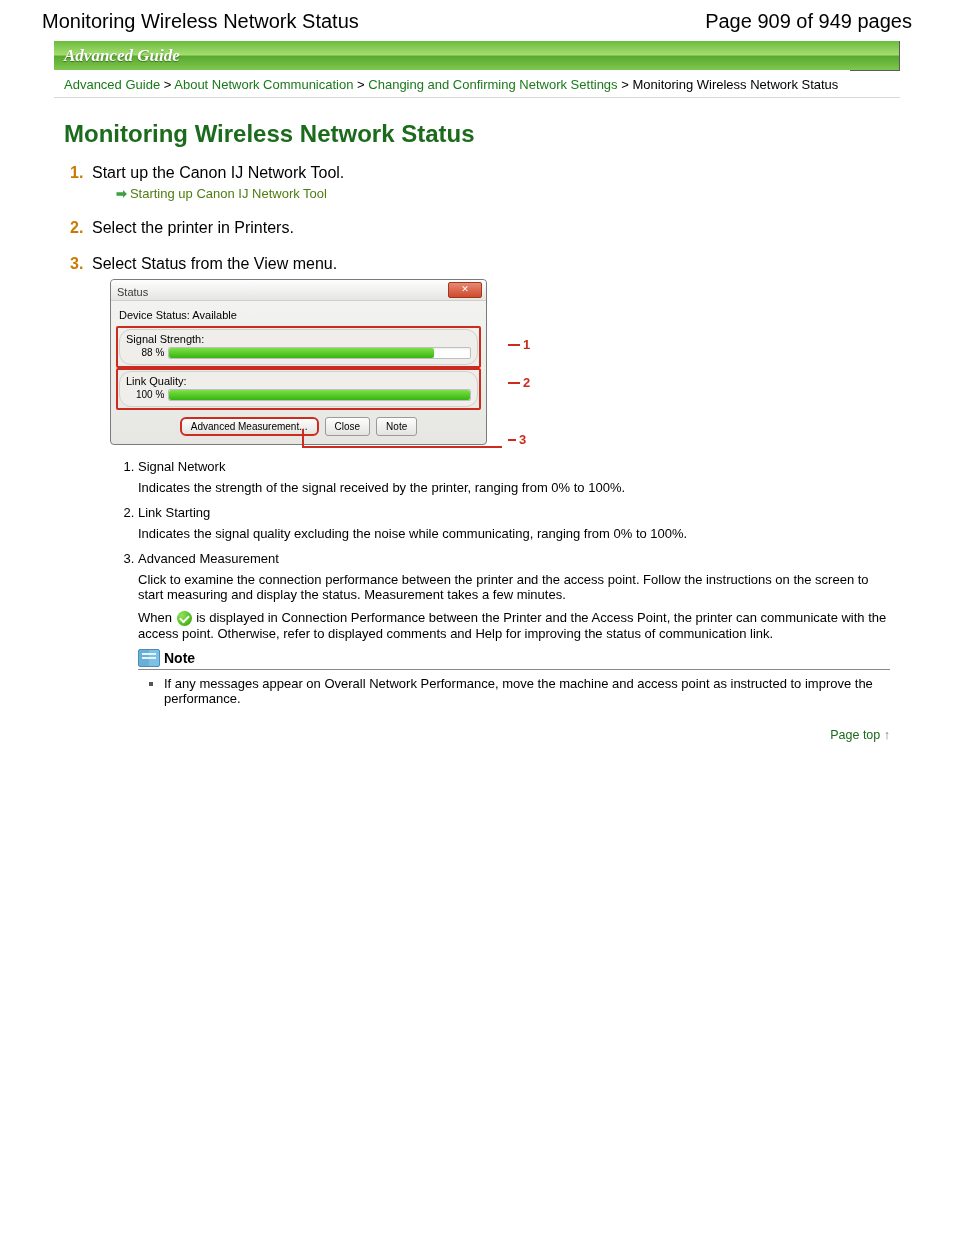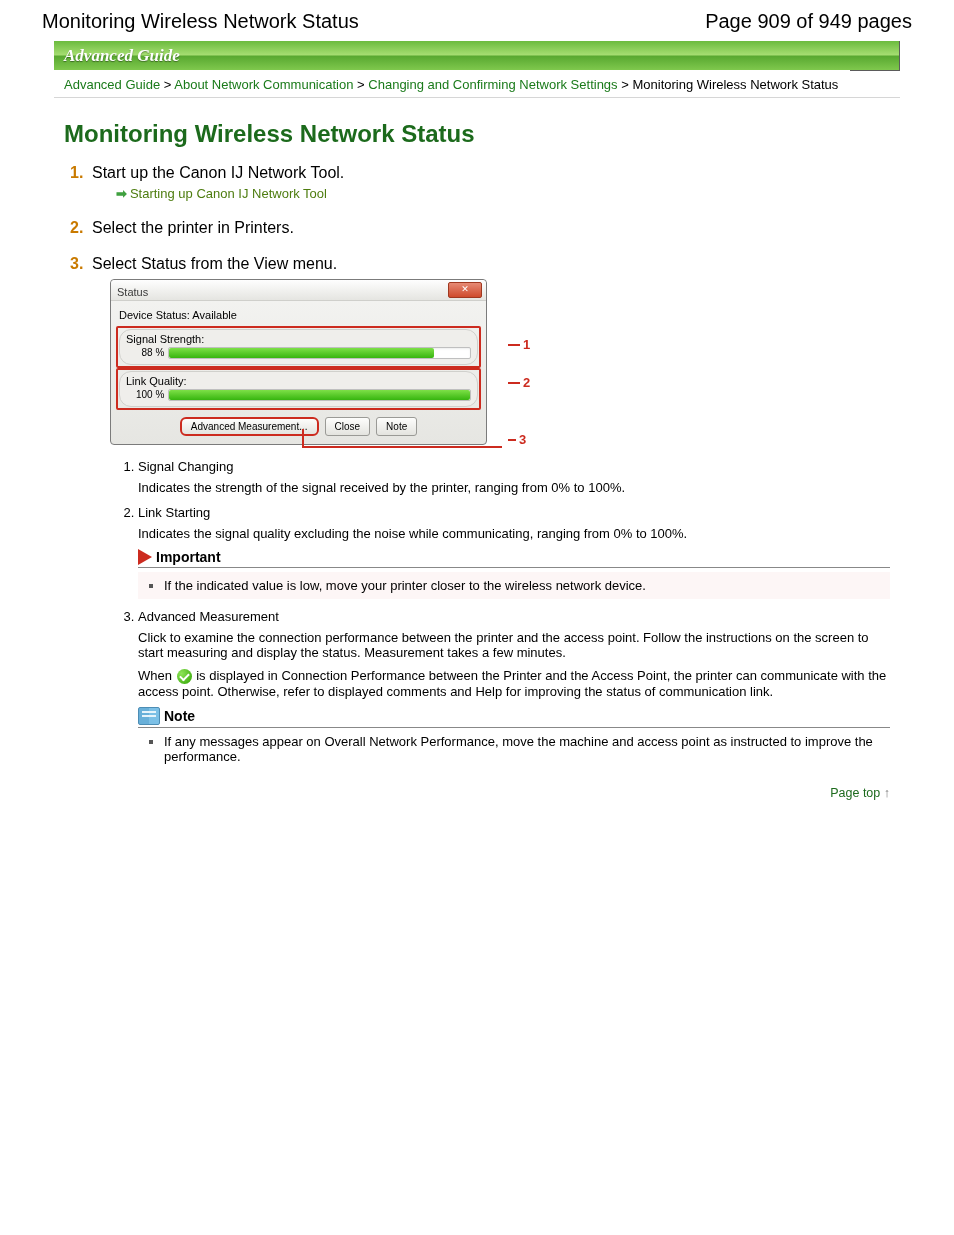--- a/index.html
+++ b/index.html
@@ -301,38 +301,27 @@
                 <div class="co" style="top:95px;"><span class="tick"></span><span>2</span></div>
                 <div class="co" style="top:152px;"><span class="tick" style="width:8px;"></span><span>3</span></div>
               </div>
             </div>
             <div style="position:absolute; left:192px; top:150px; height:18px; border-left:2px solid #cc2b1f;"></div>
             <div style="position:absolute; left:192px; top:167px; width:200px; border-top:2px solid #cc2b1f;"></div>
           </div>
 
           <ol class="notes">
             <li>
-              <span class="h">Signal Changing</span>
+              <span class="h">Signal Network</span>
               <p>Indicates the strength of the signal received by the printer, ranging from 0% to 100%.</p>
             </li>
             <li>
               <span class="h">Link Starting</span>
               <p>Indicates the signal quality excluding the noise while communicating, ranging from 0% to 100%.</p>
 
-              <div class="callout-box important">
-                <div class="callout-title">
-                  <span class="tri"></span>
-                  <span>Important</span>
-                </div>
-                <div class="callout-body">
-                  <ul>
-                      <li><span>If the indicated value is low, move your printer closer to the wireless network device.</span></li>
-                    </ul>
-                </div>
-              </div>
             </li>
             <li>
               <span class="h">Advanced Measurement</span>
               <p>Click to examine the connection performance between the printer and the access point. Follow the instructions on the screen to start measuring and display the status. Measurement takes a few minutes.</p>
               <p>
                 <span>When </span><span class="chk"></span><span> is displayed in Connection Performance between the Printer and the Access Point, the printer can communicate with the access point. Otherwise, refer to displayed comments and Help for improving the status of communication link.</span>
               </p>
 
               <div class="callout-box note">
                 <div class="callout-title">

